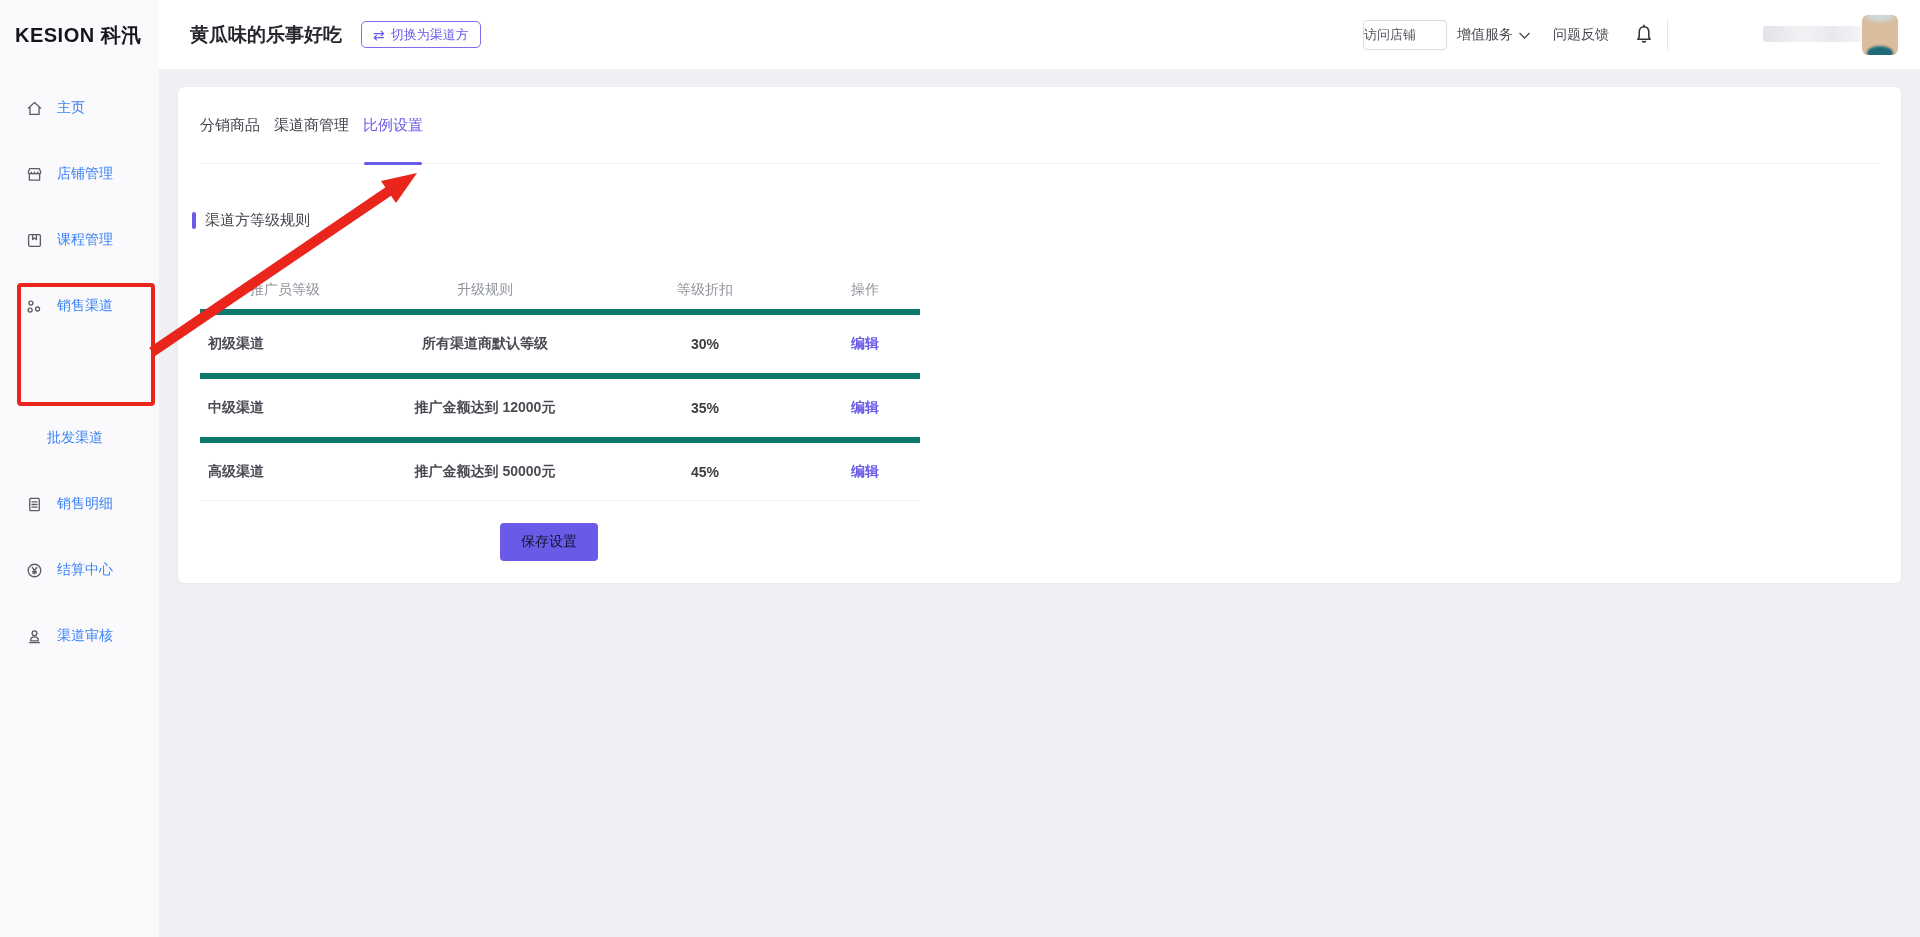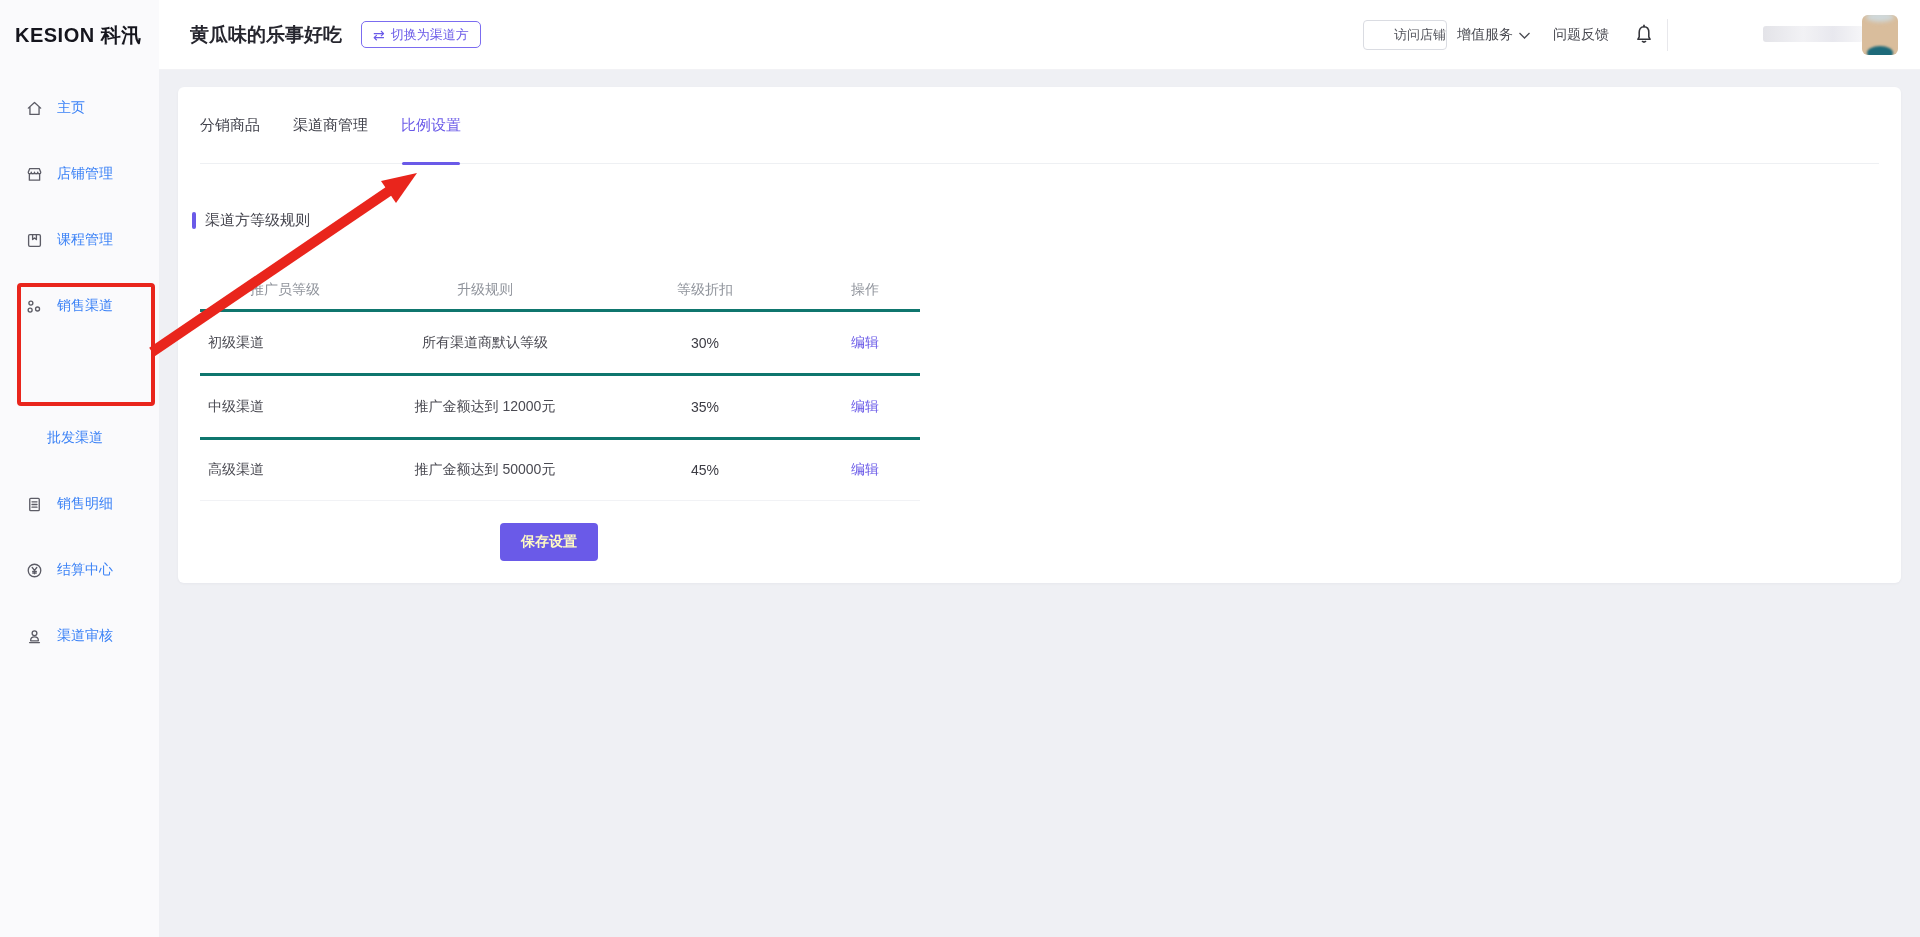--- a/index.html
+++ b/index.html
@@ -12,21 +12,21 @@
     background:#ffffff; border-bottom:1px solid #f2f2f5; z-index:5; }
   .store-name { position:absolute; left:190px; top:0; height:70px; line-height:70px;
     font-size:19px; font-weight:700; color:#26262e;text-align:right; }
   .switch-btn { position:absolute; left:361px; top:21px; height:27px; padding:0 11px;
     display:flex; align-items:center; gap:6px; border:1px solid #7b6cf0; border-radius:5px;
     color:#6a5ae8; font-size:13px; background:#fff; cursor:pointer; }
   .hdr-right-text { position:absolute; top:0; height:70px; display:flex; align-items:center;
     font-size:14px; color:#4a4b52; gap:5px; cursor:pointer; }
   .visit-btn { position:absolute; left:1363px; top:20px; width:84px; height:30px;
     border:1px solid #dadce2; border-radius:4px; background:#fff; color:#55565e;
-    font-size:13px; display:flex; align-items:center; justify-content:flex-end; cursor:pointer; }
+    font-size:13px; display:flex; align-items:center; justify-content:flex-start; cursor:pointer; }
   .vdivider { position:absolute; left:1667px; top:19px; width:1px; height:32px; background:#e8e8ec; }
   .name-blur { position:absolute; left:1763px; top:26px; width:100px; height:16px; border-radius:3px;
     background:linear-gradient(90deg,#e3e3e8,#f2f2f5 40%,#e8e8ee 70%,#f6f6f8); }
   .avatar { position:absolute; left:1862px; top:15px; width:36px; height:40px; border-radius:6px;
     overflow:hidden; background:#d9bd9c; }
   .avatar .hair { position:absolute; left:4px; top:-3px; width:28px; height:10px; background:#cfd8da; border-radius:50%; filter:blur(2px); }
   .avatar .body { position:absolute; left:5px; bottom:-5px; width:26px; height:14px; background:#1e6a7a; border-radius:50%; filter:blur(1px); }
 
   
   .sidebar { position:absolute; left:0; top:0; width:159px; height:937px; background:#fafafc; z-index:6; }
@@ -37,43 +37,43 @@
   .nav-item .nicon { width:19px; height:19px; color:#5c5c66; flex:0 0 auto; display:flex; }
   .nav-sub { padding-left:47px; }
   .nav-active-pill { position:absolute; left:9px; top:347px; width:144px; height:51px;
     background:#7163eb; border-radius:10px; display:flex; align-items:center; justify-content:center;
     color:#ffffff; font-size:15px; cursor:pointer; z-index:2; }
 
   
   .card { position:absolute; left:178px; top:87px; width:1723px; height:496px; background:#ffffff;
     border-radius:6px; box-shadow:0 1px 3px rgba(30,30,60,.04); z-index:1; }
   .tabs { position:absolute; left:22px; right:22px; top:0; height:77px; border-bottom:1px solid #eef0f3;
-    display:flex; align-items:center; gap:33px; }
+    display:flex; align-items:center; gap:14px; }
   .tab { font-size:15px; color:#42434d; cursor:pointer; position:relative; height:77px;
     display:flex; align-items:center; }
   .tab.active { color:#6a5ae8; }
   .tab.active::after { content:""; position:absolute; left:50%; transform:translateX(-50%);
     bottom:-1px; width:58px; height:3px; border-radius:2px; background:#6a5ae8; }
   .section-title { position:absolute; left:14px; top:124px; display:flex; align-items:center; gap:9px; }
   .section-bar { width:4px; height:17px; border-radius:2px; background:#6a5ae8; }
   .section-text { font-size:15px; color:#45454e; }
 
   .rule-table { position:absolute; left:22px; top:184px; width:720px; font-size:14px; }
   .trow { display:grid; grid-template-columns:170px 230px 210px 110px; align-items:center; }
   .trow.head { height:38px; color:#8f939b; }
-  .trow.body { height:64px; border-top:3px solid #0f766e; color:#4a4a52; }
+  .trow.body { height:64px; border-top:6px solid #0f766e; color:#4a4a52;font-weight:bold; }
   .trow.body:last-of-type { border-bottom:1px solid #f1f2f5; }
   .c1 { padding-left:8px; text-align:left; }
   .head .c1 { text-align:center; padding-left:0; }
   .c2,.c3,.c4 { text-align:center; }
   .c3 { color:#3c3c44; }
   .edit-link { color:#6a5ae8; cursor:pointer; }
   .save-btn { position:absolute; left:322px; top:436px; width:98px; height:38px; border:none;
-    border-radius:4px; background:#6a5ae8; color:#fef9c3; font-size:14px; cursor:pointer;
-    font-family:"Liberation Sans",sans-serif;font-weight:bold; }
+    border-radius:4px; background:#6a5ae8; color:#0f172a; font-size:14px; cursor:pointer;
+    font-family:"Liberation Sans",sans-serif; }
 
   
   .anno { position:absolute; left:0; top:0; width:1920px; height:937px; z-index:99; pointer-events:none; }
 
   svg.ic { width:100%; height:100%; stroke:currentColor; fill:none;
     stroke-width:1.4; stroke-linecap:round; stroke-linejoin:round; }
 </style>
 </head>
 <body>
 

